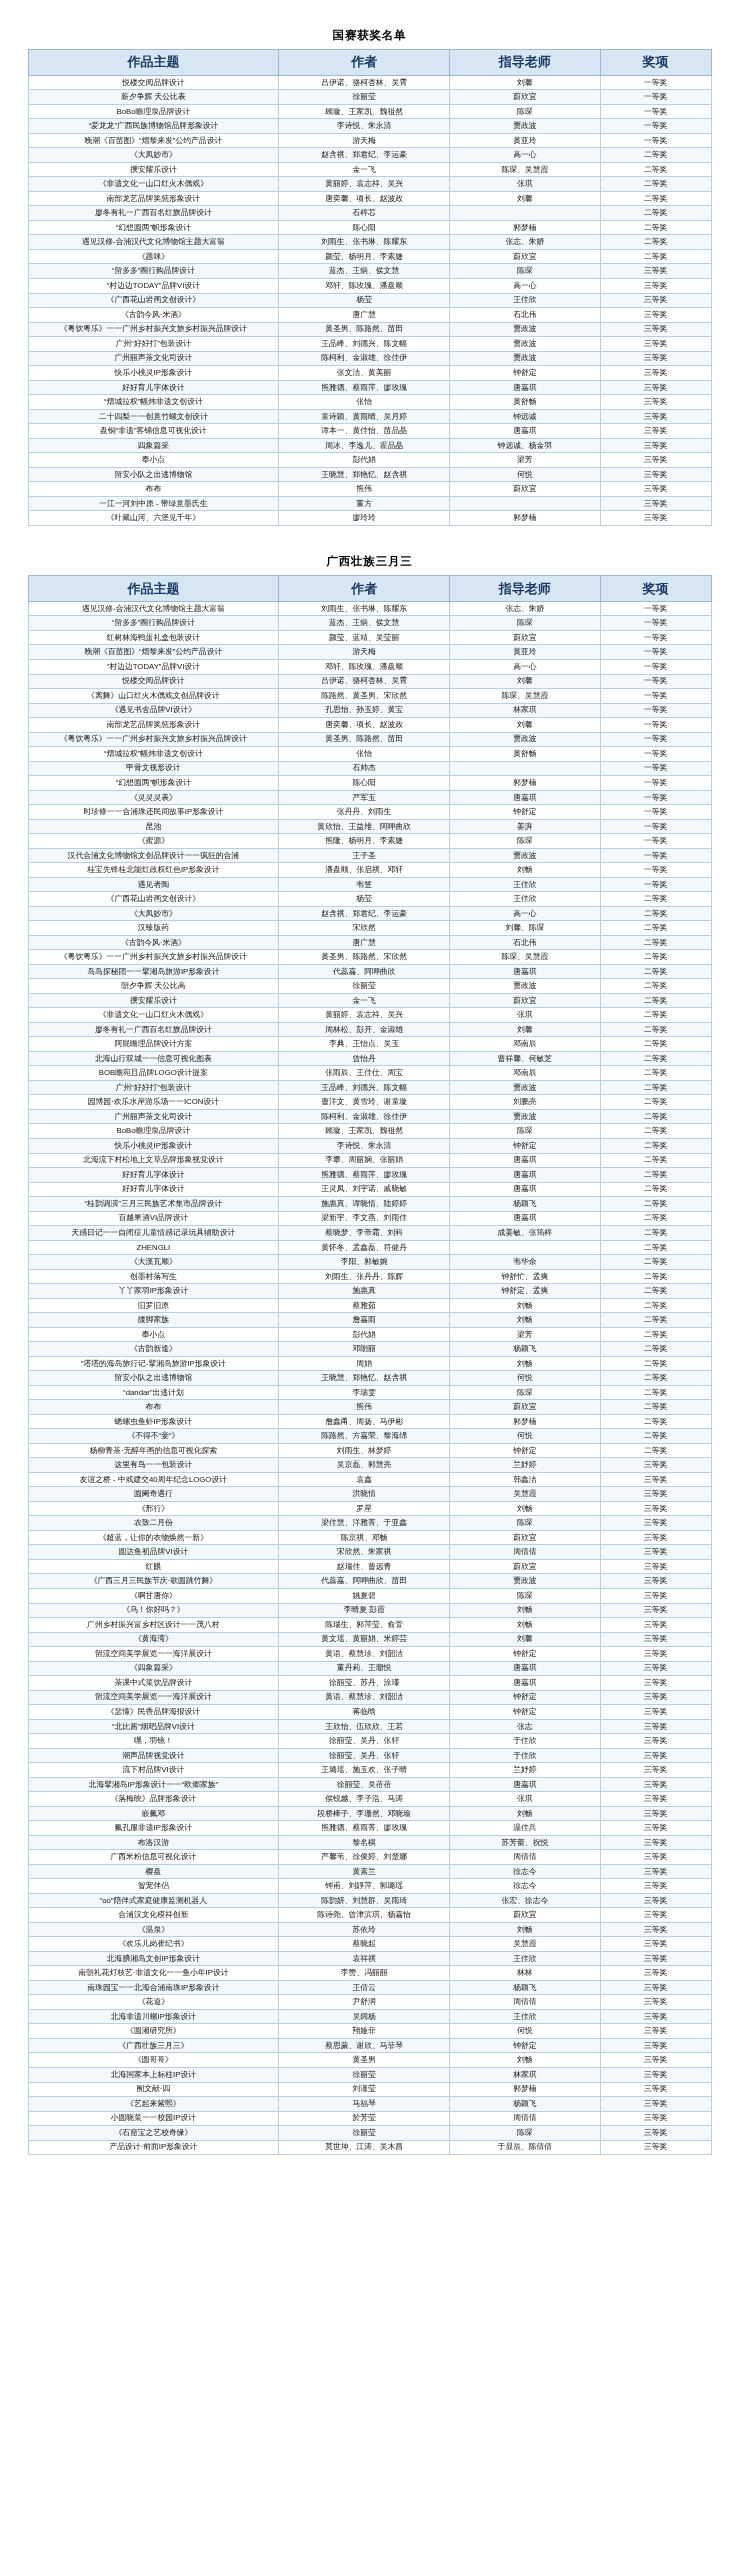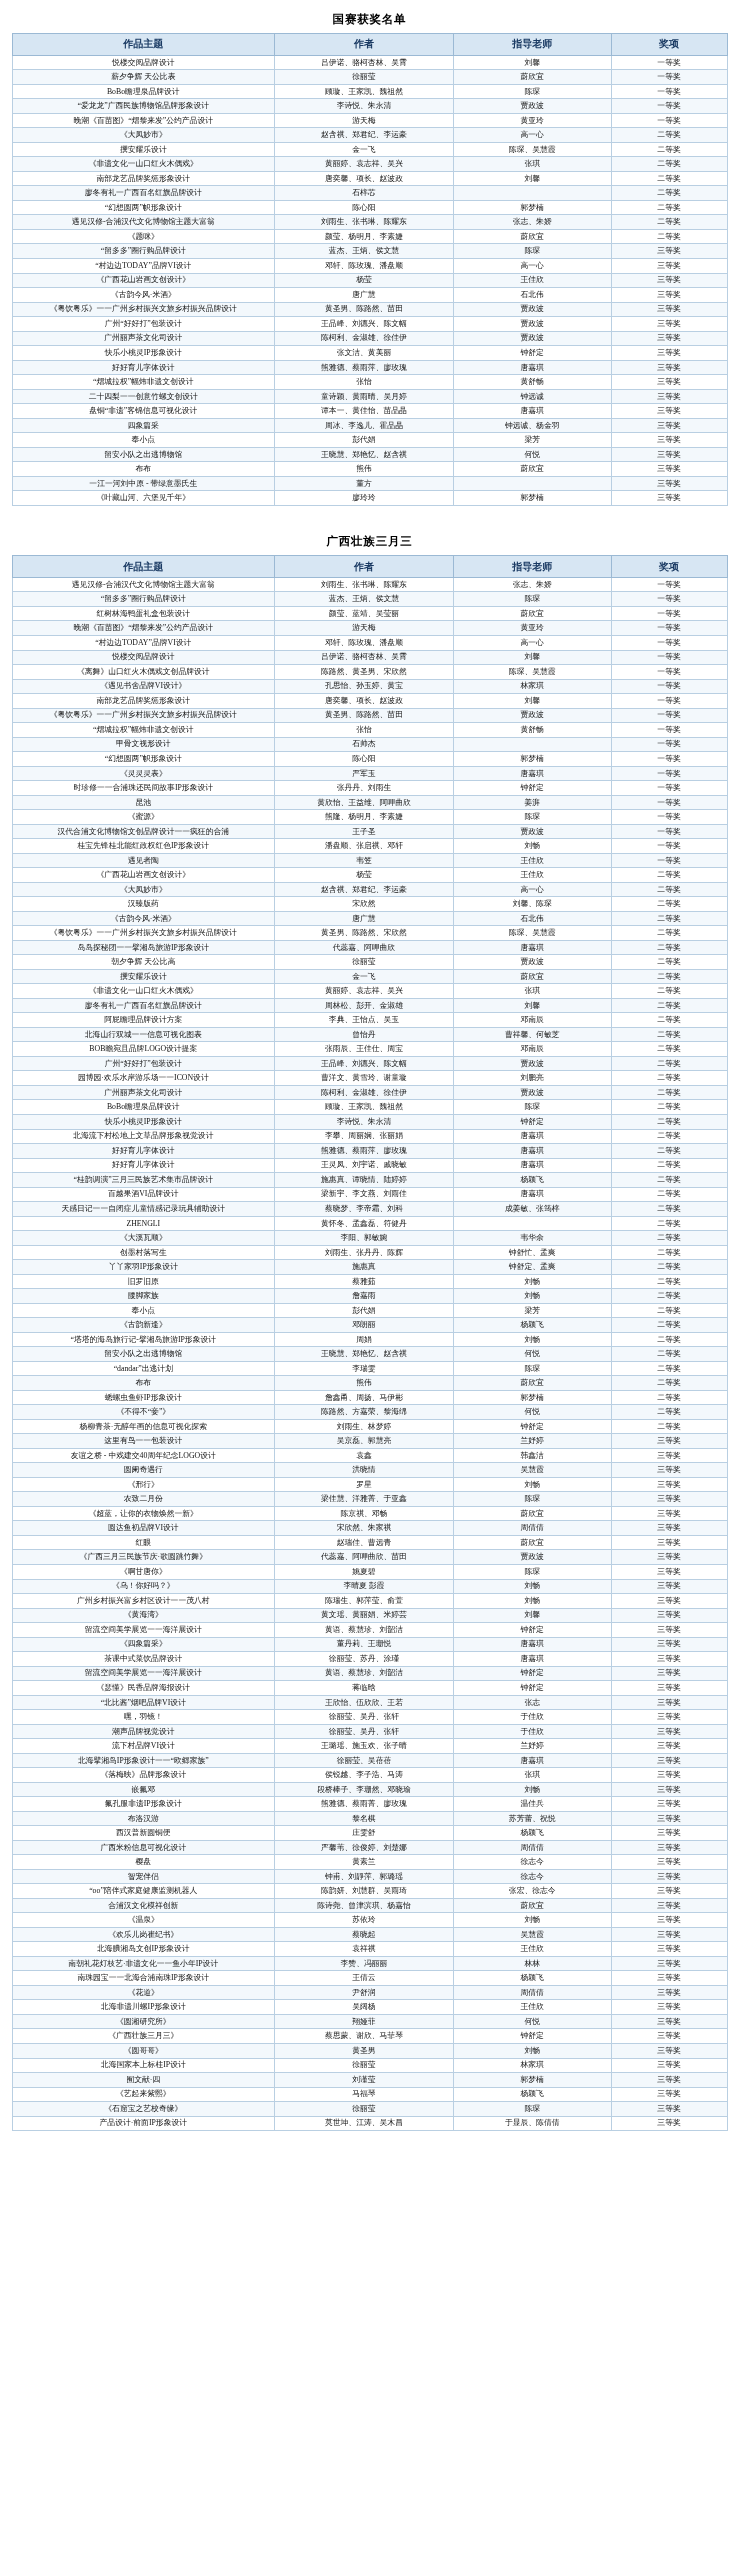--- a/index.html
+++ b/index.html
@@ -2,41 +2,41 @@
 <html style="font-size:13px"><head>
 <meta charset="utf-8">
 <style>
   html,body{margin:0;padding:0;background:#ffffff;}
   body{
     width:739px;
     font-family:"Liberation Sans","DejaVu Sans",sans-serif;
     color:#000;
     -webkit-font-smoothing:antialiased;
   }
-  .page{width:739px;padding:0;box-sizing:border-box;font-family:Liberation Serif, serif;}
+  .page{width:739px;padding:16px;box-sizing:border-box;}
   .section{margin:0 0 8.2px 0;padding:5px 11.5px 8.2px 11.5px;box-sizing:border-box;}
   .section-title{
     text-align:center;
     font-size:11.5px;
     font-weight:bold;
     letter-spacing:0.8px;
     padding:6.6px 0 6.6px 0;
   }
   table{
     width:100%;
     border-collapse:collapse;
     table-layout:fixed;
     font-size:7.8px;
   }
   thead th{
     background:#d7e6f3;
     border:0.8px solid #9bb9d4;
     color:#1a3a63;
     font-weight:bold;
-    font-size:10px;
+    font-size:13px;
     padding:3.3px 1.6px;
     text-align:center;
   }
   tbody td{
     border:0.8px solid #b9cfe2;
     padding:1.9px 2.5px;
     text-align:center;
     line-height:1.25;
     color:#111;
     word-break:break-all;
@@ -778,26 +778,20 @@
             <td class="c-teacher">温佳兵</td>
             <td class="c-award">三等奖</td>
           </tr>
           <tr>
             <td class="c-title">布洛汉游</td>
             <td class="c-author">黎名棋</td>
             <td class="c-teacher">苏芳蕾、祝悦</td>
             <td class="c-award">三等奖</td>
           </tr>
           <tr>
-            <td class="c-title">西汉普新圆铜便</td>
-            <td class="c-author">庄雯舒</td>
-            <td class="c-teacher">杨颖飞</td>
-            <td class="c-award">三等奖</td>
-          </tr>
-          <tr>
             <td class="c-title">广西米粉信息可视化设计</td>
             <td class="c-author">严馨苇、徐俊婷、刘楚娜</td>
             <td class="c-teacher">周倩倩</td>
             <td class="c-award">三等奖</td>
           </tr>
           <tr>
             <td class="c-title">樱盘</td>
             <td class="c-author">黄素兰</td>
             <td class="c-teacher">徐志今</td>
             <td class="c-award">三等奖</td>
@@ -889,20 +883,26 @@
           <tr>
             <td class="c-title">囿文献·四</td>
             <td class="c-author">刘谨莹</td>
             <td class="c-teacher">郭梦楠</td>
             <td class="c-award">三等奖</td>
           </tr>
           <tr>
             <td class="c-title">《艺起来紫熙》</td>
             <td class="c-author">马福琴</td>
             <td class="c-teacher">杨颖飞</td>
+            <td class="c-award">三等奖</td>
+          </tr>
+          <tr>
+            <td class="c-title">小圆晓菜一一校园IP设计</td>
+            <td class="c-author">於芳莹</td>
+            <td class="c-teacher">周倩倩</td>
             <td class="c-award">三等奖</td>
           </tr>
           <tr>
             <td class="c-title">《石窟宝之艺校奇缘》</td>
             <td class="c-author">徐丽莹</td>
             <td class="c-teacher">陈琛</td>
             <td class="c-award">三等奖</td>
           </tr>
           <tr>
             <td class="c-title">产品设计·前面IP形象设计</td>

